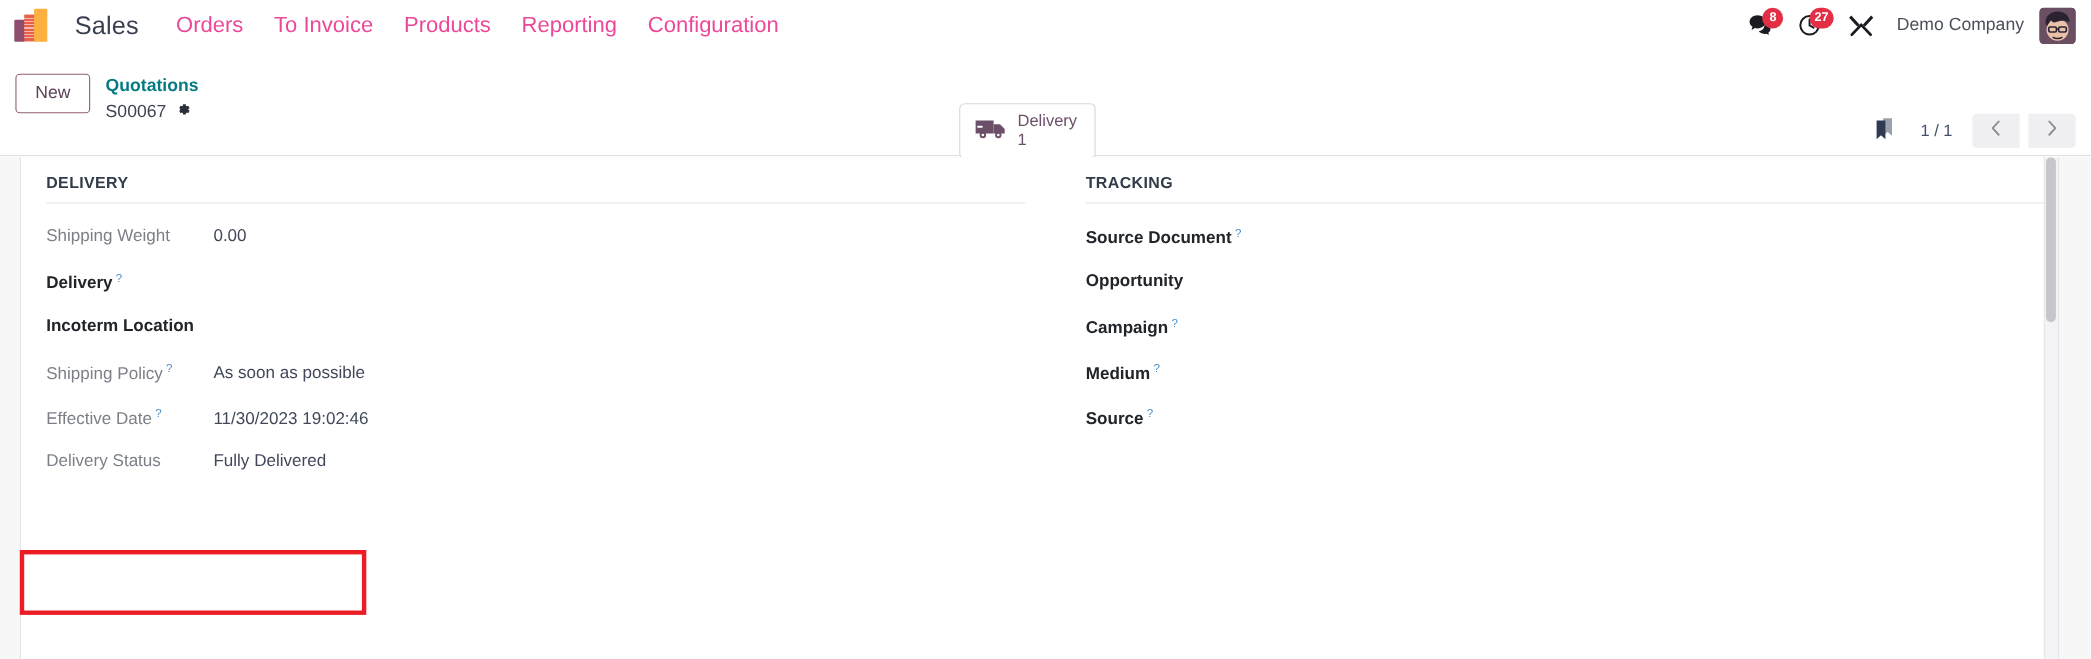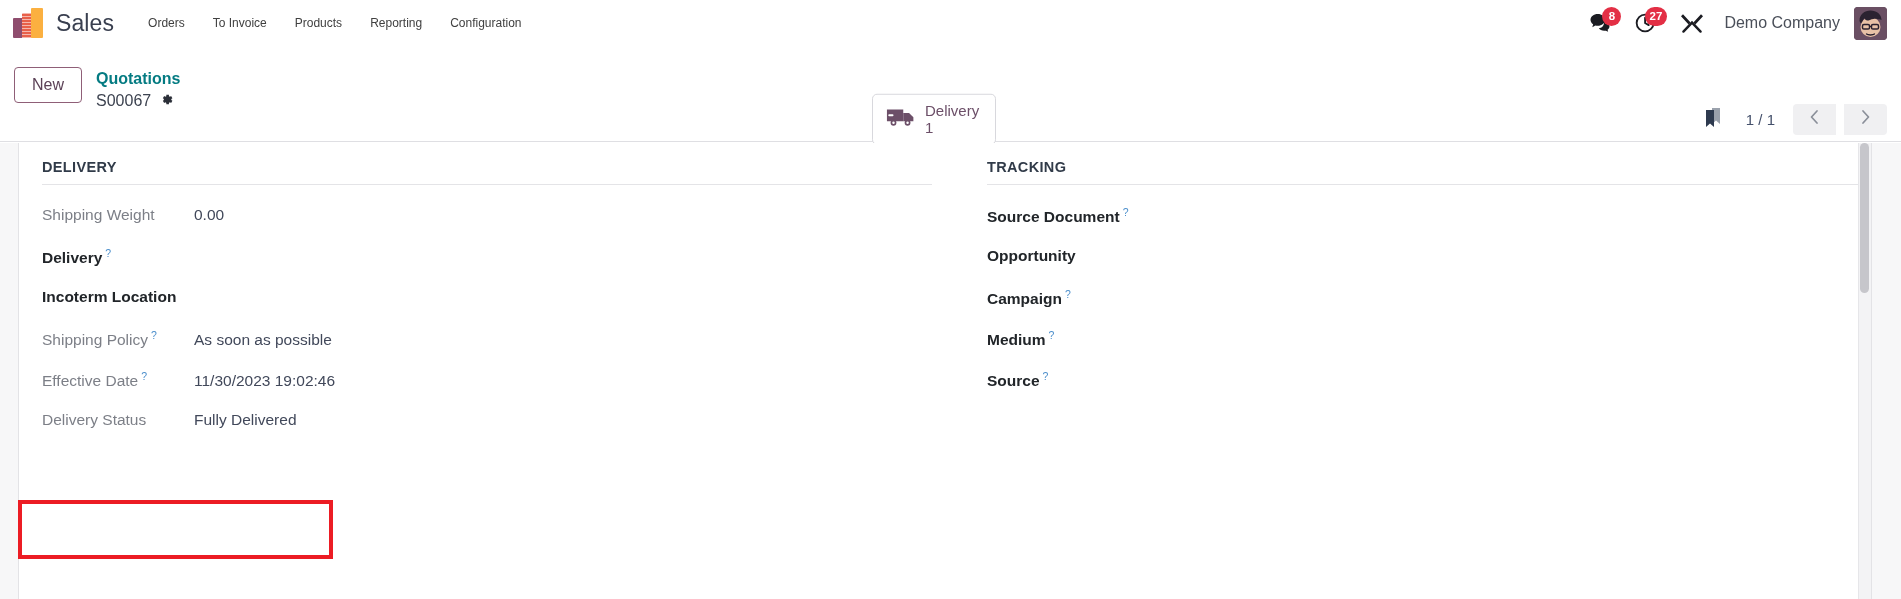--- a/index.html
+++ b/index.html
@@ -29,31 +29,31 @@
   .brand-logo .bar { position: absolute; bottom: 0; border-radius: 1px; }
   .brand-logo .b1 { left: 0;  width: 11px; height: 20px; background: #8f4d6e; }
   .brand-logo .b2 { left: 9px; width: 11px; height: 25px; background: #e8604a; }
   .brand-logo .b3 { left: 18px; width: 12px; height: 30px; background: #fbb040; }
   .brand-logo .stripes {
     position:absolute; left:9px; bottom:0; width:11px; height:25px;
     background: repeating-linear-gradient(to bottom, rgba(255,255,255,.55) 0 1px, transparent 1px 3px);
   }
 
   .app-name {
-    margin-left: 9px;
+    margin-left: 21px;
     font-size: 23px;
     color: #393f4f;
     font-weight: 400;
     letter-spacing: .1px;
     white-space: nowrap;
   }
   .menu-list { display: flex; align-items: center; margin-left: 20px; }
   .menu-item {
-    font-size: 12px;
-    color: #404040;
+    font-size: 20px;
+    color: #ec4899;
     padding: 6px 14px;
     white-space: nowrap;
     cursor: pointer;
   }
 
   .nav-right {
     margin-left: auto;
     display: flex; align-items: center;
     padding-right: 10px;
     gap: 2px;

